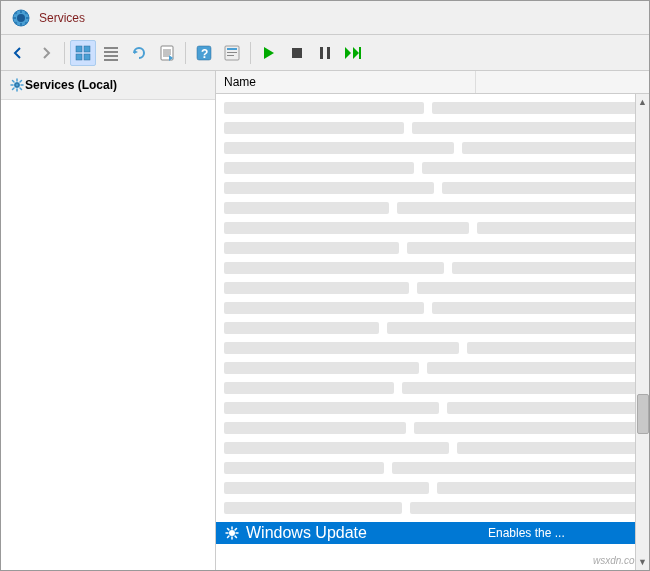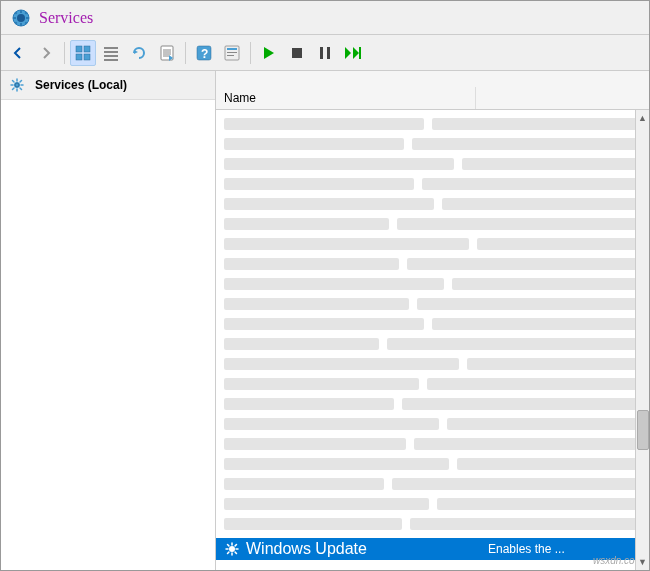--- a/index.html
+++ b/index.html
@@ -34,24 +34,23 @@
 
     .title-bar-icon {
       width: 20px;
       height: 20px;
       display: flex;
       align-items: center;
       justify-content: center;
     }
 
     .title-bar-title {
-      font-size: 16px;
+      font-size: 12px;
       font-weight: normal;
-      color: #a21caf;
-      font-family: Liberation Serif, serif;
+      color: #7f1d1d;
     }
 
     
     .menu-bar {
       background: #f0f0f0;
       display: flex;
       align-items: center;
       padding: 2px 4px;
       border-bottom: 1px solid #ccc;
       height: 22px;
@@ -119,21 +118,21 @@
       background: #ffffff;
       border-right: 1px solid #ccc;
       display: flex;
       flex-direction: column;
     }
 
     .left-panel-header {
       display: flex;
       align-items: center;
       padding: 6px 8px;
-      gap: 10px;
+      gap: 0;
       background: #f0f0f0;
       border-bottom: 1px solid #ddd;
       font-size: 12px;
       font-weight: bold;
     }
 
     
     .right-panel {
       flex: 1;
       display: flex;
@@ -151,21 +150,20 @@
     }
 
     .col-header {
       padding: 4px 8px;
       font-size: 12px;
       font-weight: normal;
       border-right: 1px solid #ddd;
       cursor: pointer;
       user-select: none;
       color: #000;
-      margin-top: 16px;
     }
 
     .col-name {
       width: 260px;
     }
 
     .col-description {
       flex: 1;
     }
 

